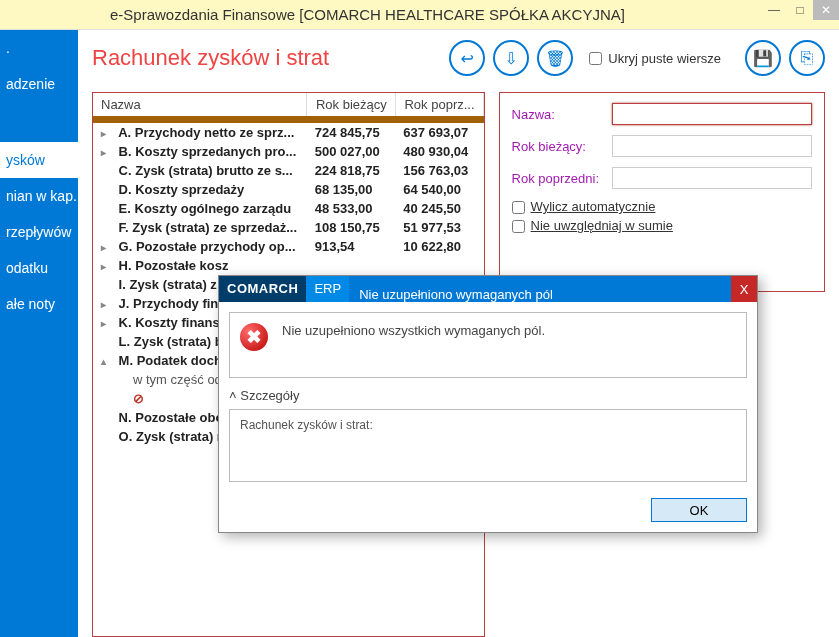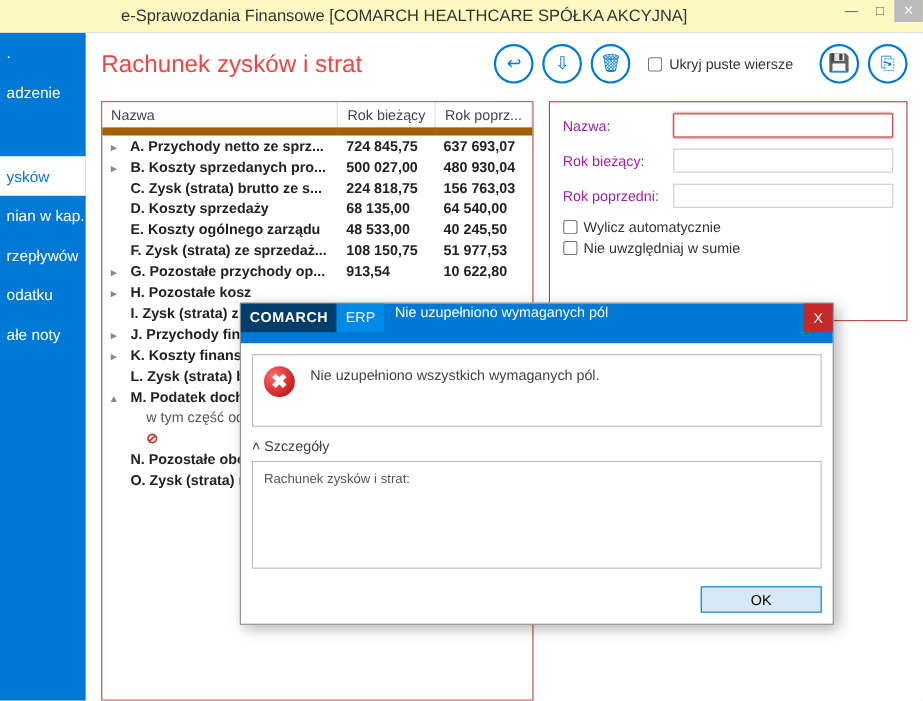--- a/index.html
+++ b/index.html
@@ -43,38 +43,38 @@
   .bold td { font-weight: 700; }
   .sub td:first-child { padding-left: 40px; color: #555; font-weight: 400; }
   .errrow td:first-child { padding-left: 40px; color: #c0392b; }
 
   
   .form-pane { flex: 1; border: 1px solid #b84040; padding: 10px 12px; background: #fff; font-size: 13px; max-height:200px; }
   .form-row { display: flex; align-items: center; margin-bottom: 10px; }
   .form-row label { width: 100px; color: #a21caf; }
   .form-row input[type="text"] { flex: 1; height: 22px; border: 1px solid #ccc; padding: 0 4px; font-size: 13px; }
   .form-row.err input[type="text"] { border: 1px solid #b84040; box-shadow: 0 0 2px #b84040; }
-  .form-chk { display: flex; align-items: center; margin: 4px 0 4px 0; color: #333; }
+  .form-chk { display: flex; align-items: flex-end; margin: 4px 0 4px 0; color: #333; text-decoration: underline; }
   .form-chk input { margin-right: 6px; }
 
   
   .modal { position: absolute; left: 218px; top: 275px; width: 540px; background: #fff; border: 1px solid #888; box-shadow: 4px 4px 12px rgba(0,0,0,.3); z-index: 10; }
-  .modal-title { height: 36px; background: #0079d6; color: #fff; display: flex; align-items: flex-start; font-size: 13px; }
+  .modal-title { height: 26px; background: #0079d6; color: #fff; display: flex; align-items: flex-end; font-size: 13px; }
   .modal-title .brand { background: #003d6b; padding: 0 8px; line-height: 26px; font-weight: 700; letter-spacing: .5px; }
   .modal-title .erp { background: #0089e6; padding: 0 8px; line-height: 26px; }
   .modal-title .ttxt { padding: 0 10px; flex: 1; }
   .modal-title .mclose { width: 26px; height: 26px; background: #c62828; display: flex; align-items: center; justify-content: center; cursor: pointer; }
   .modal-body { padding: 10px; }
   .msgbox { border: 1px solid #bbb; padding: 10px; display: flex; align-items: flex-start; min-height: 66px; }
   .erricon { width: 28px; height: 28px; border-radius: 50%; background: radial-gradient(circle at 30% 30%, #ff6b6b, #b80000); display: flex; align-items: center; justify-content: center; color: #fff; font-weight: 700; font-size: 18px; margin-right: 14px; flex-shrink: 0; }
   .msgtext { font-size: 13px; color: #444; }
   .details-hdr { margin-top: 10px; font-size: 13px; color: #444; cursor: pointer; }
-  .details-body { border: 1px solid #bbb; margin-top: 6px; padding: 8px 10px; font-size: 12px; color: #555; height: 98px; overflow-y: scroll; }
+  .details-body { border: 1px solid #bbb; margin-top: 6px; padding: 8px 10px; font-size: 12px; color: #555; height: 73px; overflow-y: scroll; }
   .modal-footer { display: flex; justify-content: flex-end; padding: 6px 10px 10px; }
-  .okbtn { width: 110px; height: 24px; border: 1px solid #0079d6; background: #d6e9f7; font-size: 13px; cursor: pointer; }
+  .okbtn { width: 96px; height: 24px; border: 1px solid #0079d6; background: #d6e9f7; font-size: 13px; cursor: pointer; }
 </style>
 </head>
 <body>
 
 <div class="titlebar">
   <span>e-Sprawozdania Finansowe  [COMARCH HEALTHCARE SPÓŁKA AKCYJNA]</span>
   <div class="winbtns">
     <div class="winbtn">—</div>
     <div class="winbtn">□</div>
     <div class="winbtn close">✕</div>

